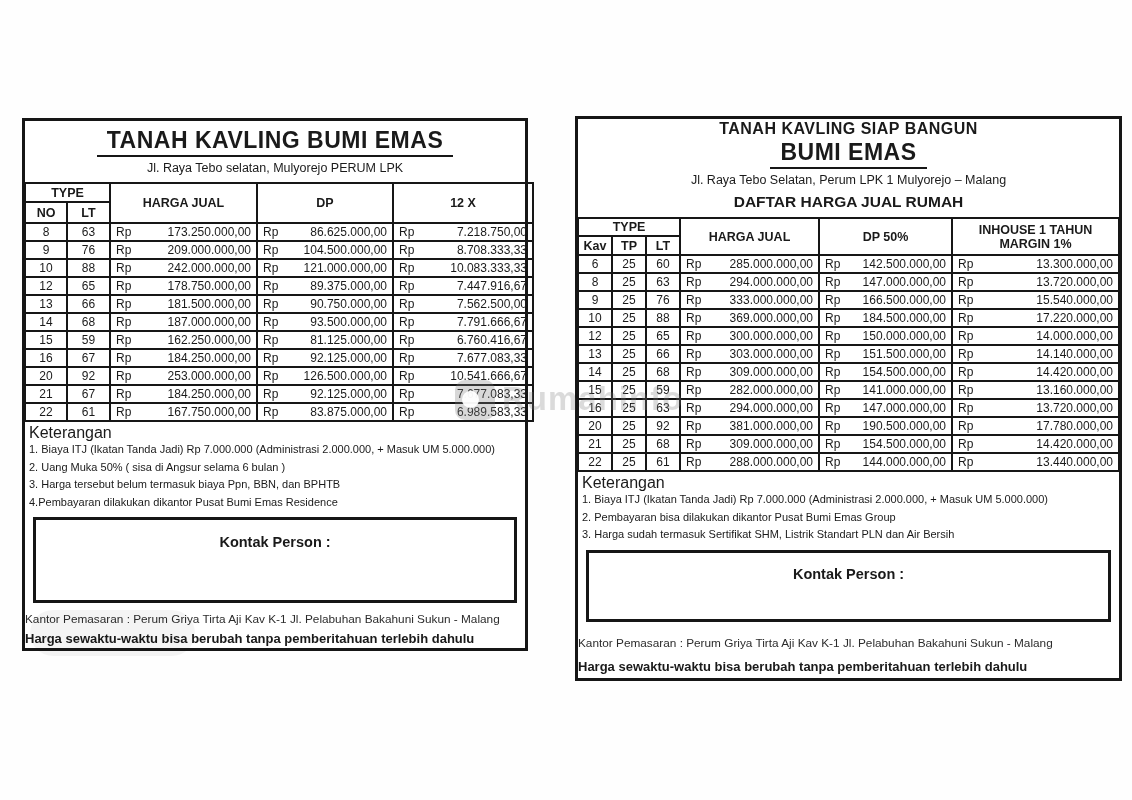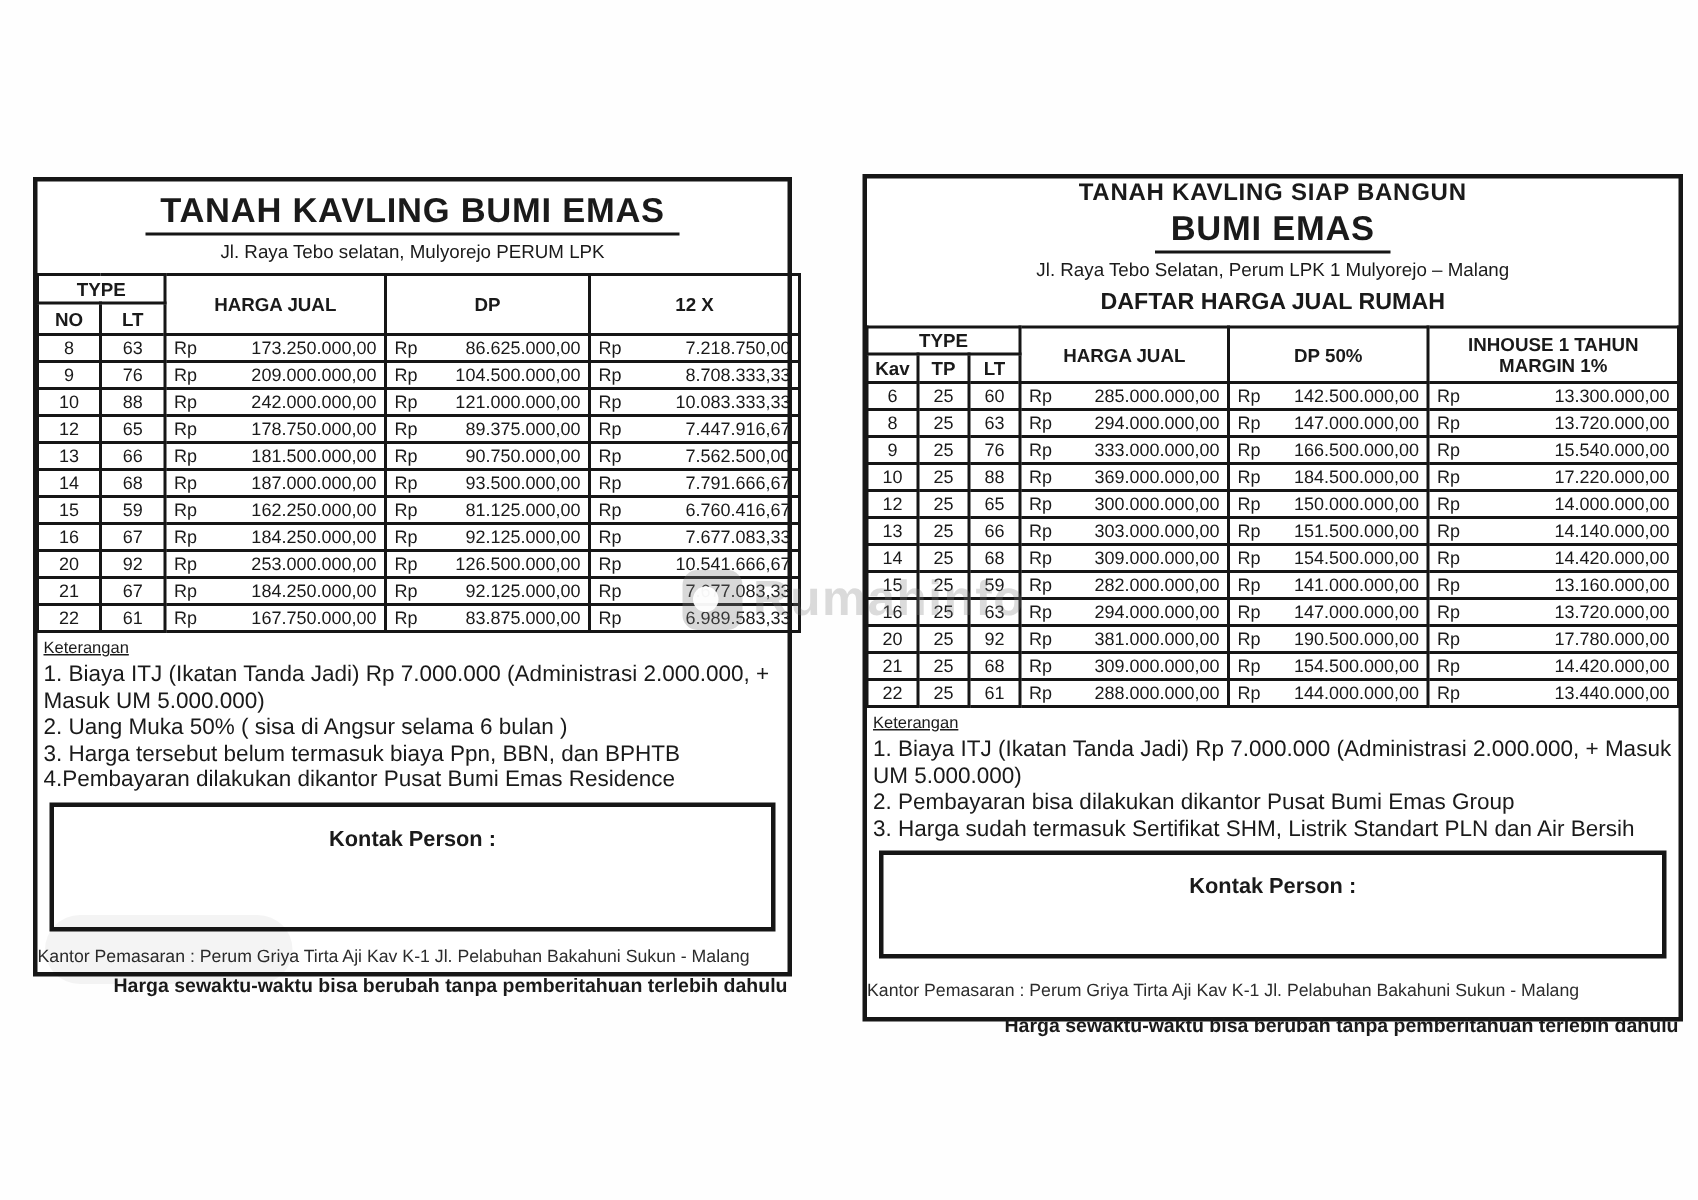--- a/index.html
+++ b/index.html
@@ -64,40 +64,40 @@
   .price-table td.num { text-align: center; padding: 0 2px; }
   .price-table td.money { padding: 0 5px; }
   .price-table td.money .cellwrap {
     display: flex; justify-content: space-between; align-items: baseline;
   }
   .price-table td.money .rp { text-align: left; }
   .price-table td.money .val { text-align: right; }
 
   
   .notes { padding: 2px 4px 4px; }
-  .notes .notes-title { font-size: 11px; line-height: 17px; text-decoration: underline; }
-  .notes .note-line { font-size: 15px; line-height: 17.5px; }
+  .notes .notes-title { font-size: 16px; line-height: 17px; }
+  .notes .note-line { font-size: 11px; line-height: 17.5px; }
 
   
   .contact-box {
     border: 3px solid #161616;
     margin: 2px 8px 0;
     text-align: center;
   }
   .sheet-left  .contact-box { height: 86px; padding-top: 13px; }
   .sheet-right .contact-box { height: 72px; padding-top: 12px; }
   .contact-label { font-size: 14.5px; font-weight: bold; }
 
   .office-line {
     text-align: left; font-size: 11.8px; color: #2c2c2c;
   }
   .sheet-left  .office-line { margin-top: 9px; }
   .sheet-right .office-line { margin-top: 14px; }
   .disclaimer-line {
-    text-align: right; font-size: 13px; font-weight: bold; margin-top: 5px;
+    text-align: left; font-size: 13px; font-weight: bold; margin-top: 5px;
   }
   .sheet-right .disclaimer-line { margin-top: 9px; }
 
   
   .watermark {
     position: absolute; left: 455px; top: 380px;
     display: flex; align-items: flex-start; gap: 7px;
     z-index: 6; pointer-events: none;
   }
   .wm-logo {

